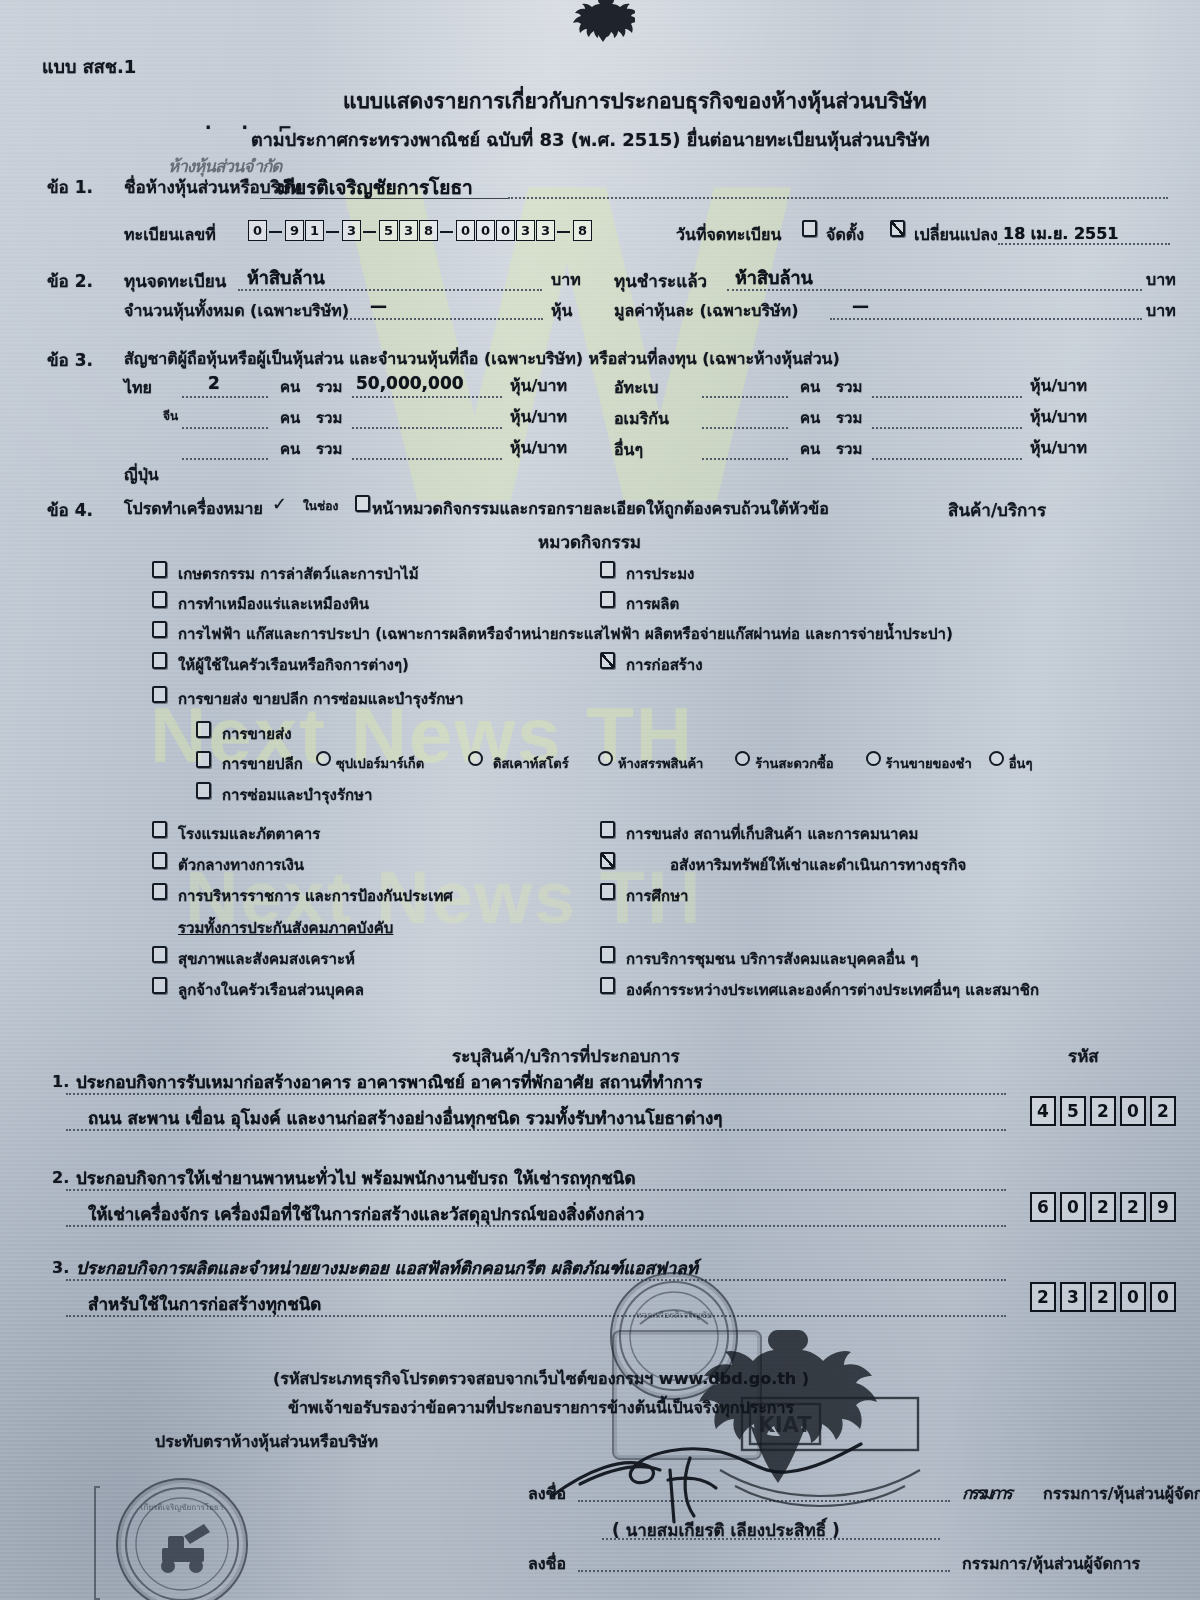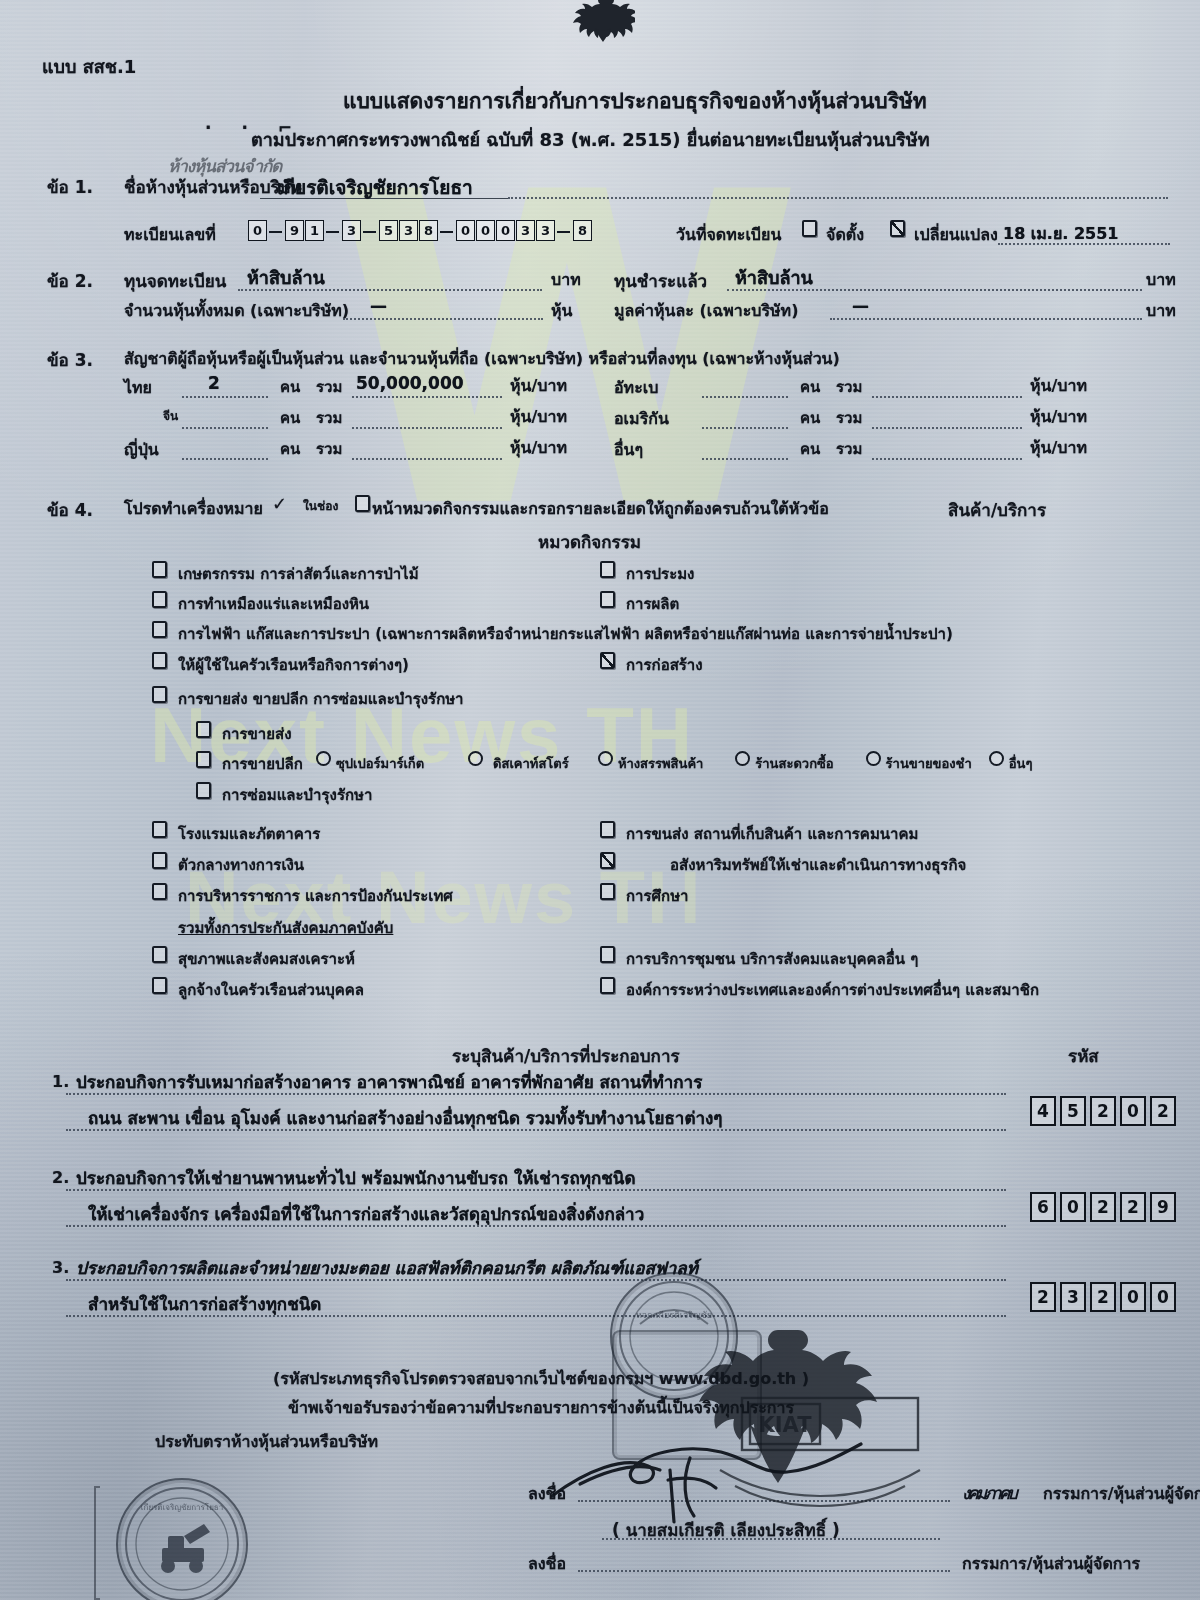--- a/index.html
+++ b/index.html
@@ -215,21 +215,21 @@
     <div class="t th ink" style="left: 280px; top: 406px; font-size: 15px;">คน</div>
     <div class="t th ink" style="left: 316px; top: 406px; font-size: 15px;">รวม</div>
     <div class="dotline" style="left: 352px; top: 427px; width: 150px;"></div>
     <div class="t th ink" style="left: 510px; top: 404px; font-size: 16px;">หุ้น/บาท</div>
     <div class="t th ink" style="left: 614px; top: 406px; font-size: 16px;">อเมริกัน</div>
     <div class="dotline" style="left: 702px; top: 427px; width: 86px;"></div>
     <div class="t th ink" style="left: 800px; top: 406px; font-size: 15px;">คน</div>
     <div class="t th ink" style="left: 836px; top: 406px; font-size: 15px;">รวม</div>
     <div class="dotline" style="left: 872px; top: 427px; width: 150px;"></div>
     <div class="t th ink" style="left: 1030px; top: 404px; font-size: 16px;">หุ้น/บาท</div>
-    <div class="t th ink" style="left: 124px; top: 437px; font-size: 16px; text-align: right;">ญี่ปุ่น</div>
+    <div class="t th ink" style="left: 124px; top: 462px; font-size: 16px; text-align: right;">ญี่ปุ่น</div>
     <div class="dotline" style="left: 182px; top: 458px; width: 86px;"></div>
     <div class="t th ink" style="left: 280px; top: 437px; font-size: 15px;">คน</div>
     <div class="t th ink" style="left: 316px; top: 437px; font-size: 15px;">รวม</div>
     <div class="dotline" style="left: 352px; top: 458px; width: 150px;"></div>
     <div class="t th ink" style="left: 510px; top: 435px; font-size: 16px;">หุ้น/บาท</div>
     <div class="t th ink" style="left: 614px; top: 437px; font-size: 16px;">อื่นๆ</div>
     <div class="dotline" style="left: 702px; top: 458px; width: 86px;"></div>
     <div class="t th ink" style="left: 800px; top: 437px; font-size: 15px;">คน</div>
     <div class="t th ink" style="left: 836px; top: 437px; font-size: 15px;">รวม</div>
     <div class="dotline" style="left: 872px; top: 458px; width: 150px;"></div>
@@ -338,21 +338,21 @@
     <div class="codebox" style="left: 1120px; top: 1282px;">0</div>
     <div class="codebox" style="left: 1150px; top: 1282px;">0</div>
   </div>
 
 <div class="t th ink" style="left:273px; top:1366px; font-size:16px;">(รหัสประเภทธุรกิจโปรดตรวจสอบจากเว็บไซต์ของกรมฯ www.dbd.go.th )</div>
 <div class="t th ink" style="left:288px; top:1395px; font-size:16px;">ข้าพเจ้าขอรับรองว่าข้อความที่ประกอบรายการข้างต้นนี้เป็นจริงทุกประการ</div>
 <div class="t th ink" style="left:155px; top:1429px; font-size:16px;">ประทับตราห้างหุ้นส่วนหรือบริษัท</div>
 
 <div class="t th ink" style="left:528px; top:1481px; font-size:16px;">ลงชื่อ</div>
 <div class="dotline" style="left:578px; top:1500px; width:372px;"></div>
-<div class="strikeover th" style="left:962px; top:1479px; font-size:17px; letter-spacing:-3px;">งคมภาคบ</div>
+<div class="strikeover th" style="left:962px; top:1479px; font-size:17px; letter-spacing:-3px;">กรรมการ</div>
 <div class="t th ink" style="left:1043px; top:1481px; font-size:16px;">กรรมการ/หุ้นส่วนผู้จัดการ</div>
 
 <div class="t th ink" style="left:612px; top:1516px; font-size:17px;">( นายสมเกียรติ  เลียงประสิทธิ์ )</div>
 <div class="dotline" style="left:602px; top:1538px; width:338px;"></div>
 
 <div class="t th ink" style="left:528px; top:1551px; font-size:16px;">ลงชื่อ</div>
 <div class="dotline" style="left:578px; top:1570px; width:372px;"></div>
 <div class="t th ink" style="left:962px; top:1551px; font-size:16px;">กรรมการ/หุ้นส่วนผู้จัดการ</div>
 
 <svg class="sig" style="left:540px; top:1440px; width:430px; height:85px;" viewBox="0 0 430 85">

